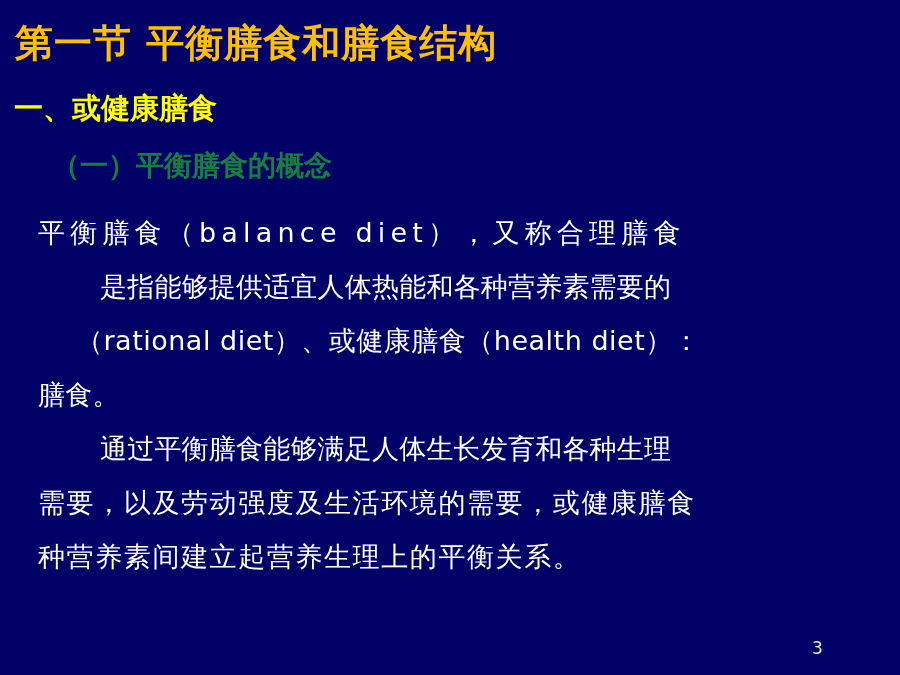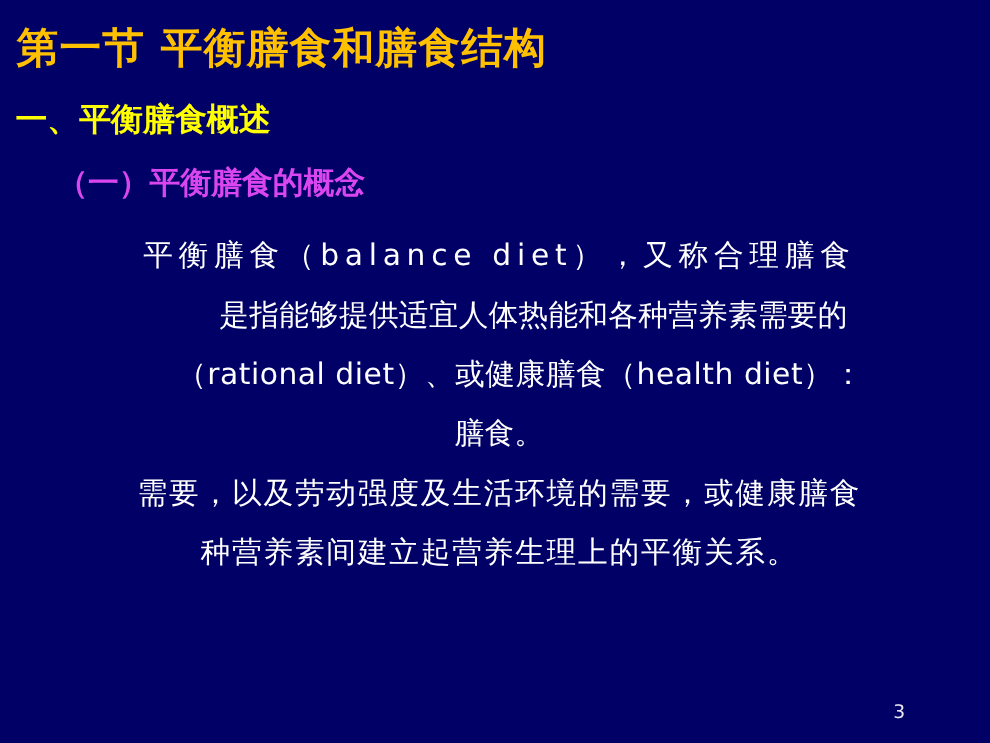--- a/index.html
+++ b/index.html
@@ -48,39 +48,38 @@
     font-weight: bold;
     white-space: nowrap;
     line-height: 1.15;
   }
 
   
   .heading-2 {
     position: absolute;
     left: 52px;
     top: 150px;
-    color: #d946ef;
+    color: #15803d;
     font-family: "DejaVu Serif", "Liberation Serif", serif;
     font-size: 28px;
     font-weight: bold;
     white-space: nowrap;
     line-height: 1.15;
   }
 
   
   .body-block {
     position: absolute;
     left: 24px;
     top: 206px;
     width: 846px;
     color: #FFFFFF;
     font-family: "DejaVu Sans", "Liberation Sans", sans-serif;
     font-size: 27px;
     line-height: 1.0;
-    text-align: center;
   }
 
   .body-line {
     white-space: nowrap;
     height: 54px;
     line-height: 54px;
     color: #FFFFFF;
   }
 
   
@@ -121,28 +120,29 @@
     line-height: 1;
   }
 </style>
 </head>
 <body>
 
 <div class="slide">
 
   <div class="slide-title">第一节  平衡膳食和膳食结构</div>
 
-  <div class="heading-1">一、平衡膳食概述</div>
+  <div class="heading-1">一、或健康膳食</div>
 
   <div class="heading-2">（一）平衡膳食的概念</div>
 
   <div class="body-block">
     <div class="body-line line-justify-1">平衡膳食（balance  diet），又称合理膳食</div>
     <div class="body-line line-para-indent">是指能够提供适宜人体热能和各种营养素需要的</div>
     <div class="body-line line-indent-center">（rational diet）、或健康膳食（health diet）：</div>
     <div class="body-line line-flush">膳食。</div>
+    <div class="body-line line-para-indent">通过平衡膳食能够满足人体生长发育和各种生理</div>
     <div class="body-line line-flush-wide">需要，以及劳动强度及生活环境的需要，或健康膳食</div>
     <div class="body-line line-flush-wide">种营养素间建立起营养生理上的平衡关系。</div>
   </div>
 
   <div class="page-number">3</div>
 
 </div>
 
 </body></html>

